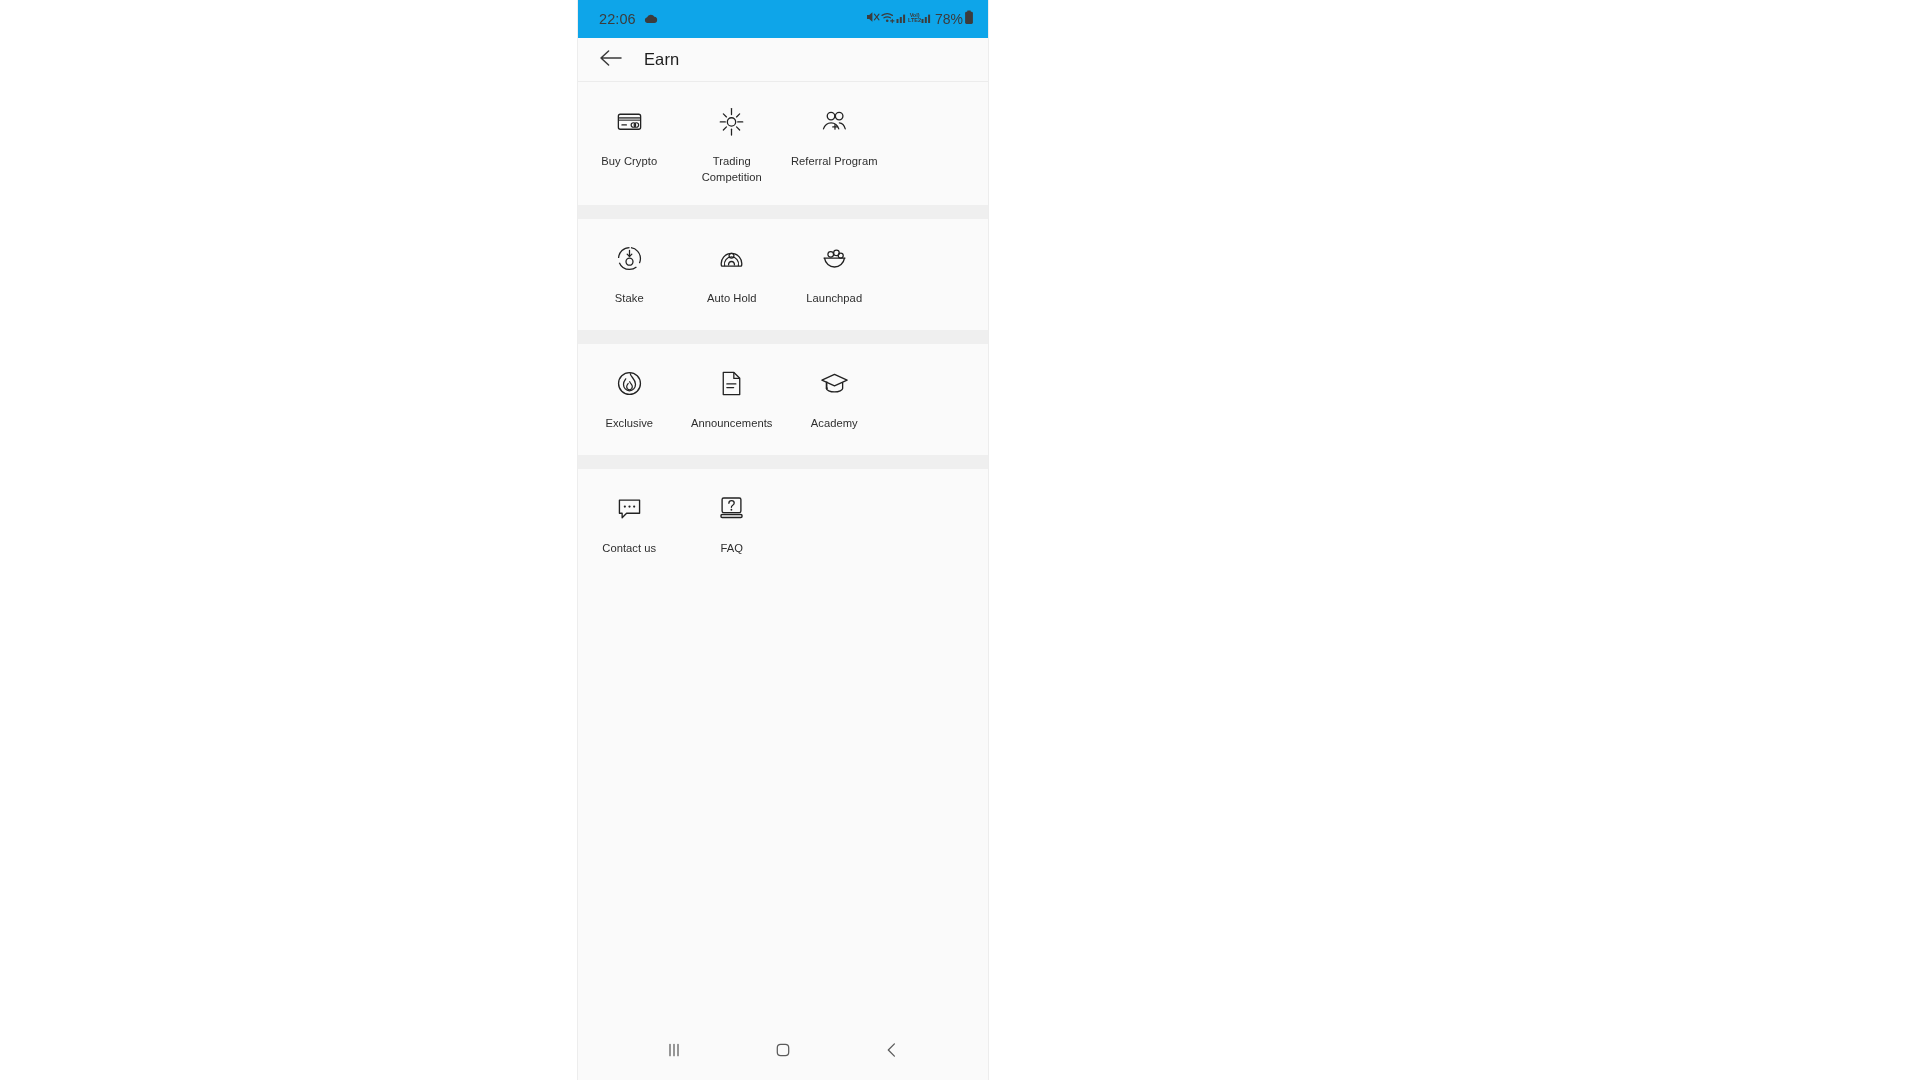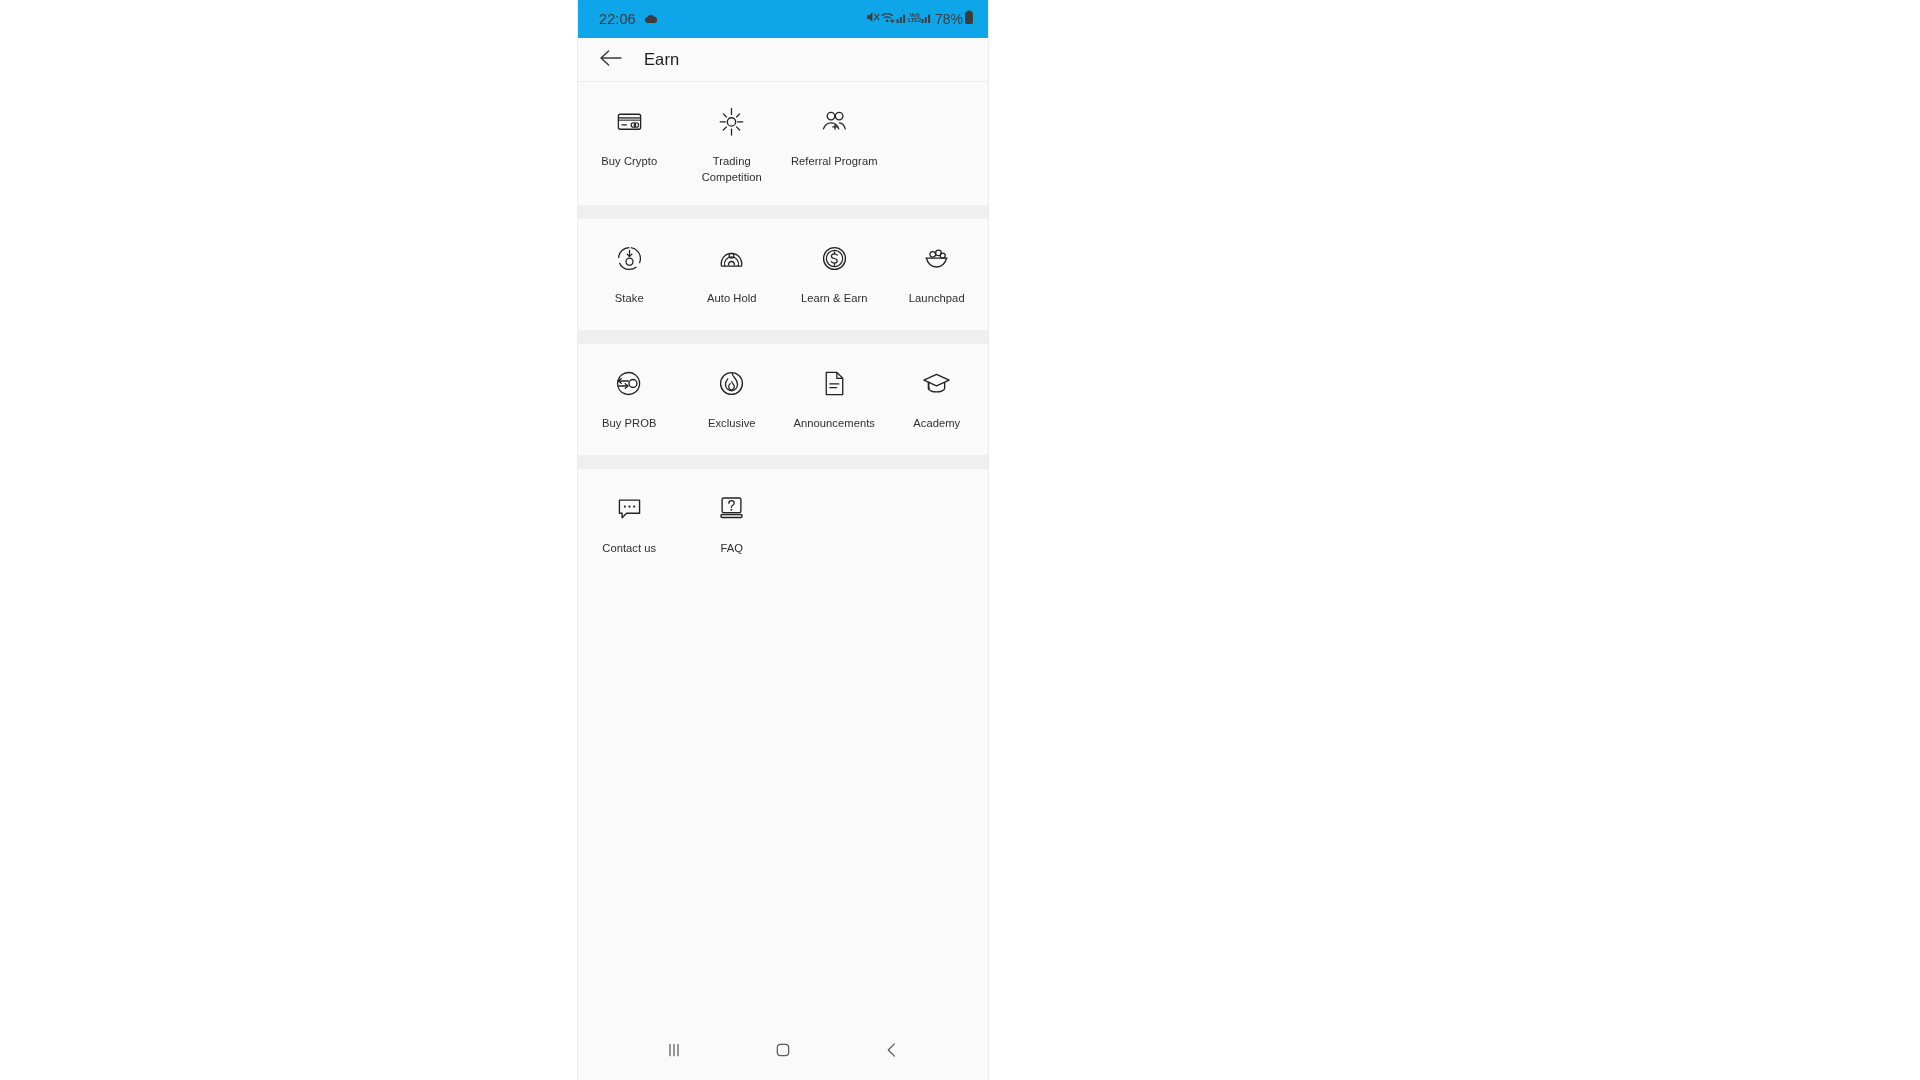--- a/index.html
+++ b/index.html
@@ -327,31 +327,20 @@
                 <path d="M5.6 23.4a10.6 10.6 0 1 1 20.8 0" stroke="#222" stroke-width="1.35" fill="none" stroke-linecap="round"></path>
                 <path d="M8.9 23.4a7.3 7.3 0 1 1 14.2 0" stroke="#222" stroke-width="1.25" fill="none" stroke-linecap="round"></path>
                 <path d="M6.2 23.9h19.6" stroke="#222" stroke-width="1.4" stroke-linecap="round"></path>
                 <circle cx="16" cy="13.1" r="2.5" stroke="#222" stroke-width="1.3" fill="none"></circle>
                 <path d="M12.9 23.2c0-2.3 1.4-4.1 3.1-4.1s3.1 1.8 3.1 4.1" stroke="#222" stroke-width="1.3" fill="none"></path>
               </svg>
             </div>
             <div class="cell-label">Auto Hold</div>
           </div>
 
-          <div class="grid-cell">
-            <div class="cell-icon">
-              <svg width="31" height="31" viewBox="0 0 32 32">
-                <circle cx="16" cy="16" r="11.3" stroke="#222" stroke-width="1.35" fill="none"></circle>
-                <circle cx="16" cy="16" r="8.4" stroke="#222" stroke-width="1.2" fill="none"></circle>
-                <path d="M18.8 12.6c-.7-.9-1.8-1.4-2.9-1.4-1.8 0-3.1 1-3.1 2.4 0 1.4 1 2 3 2.4 2 .4 3 1 3 2.4 0 1.4-1.3 2.4-3.1 2.4-1.2 0-2.3-.5-3-1.5" stroke="#222" stroke-width="1.3" fill="none" stroke-linecap="round"></path>
-                <path d="M16 9.1v1.9M16 21v2" stroke="#222" stroke-width="1.3" stroke-linecap="round"></path>
-              </svg>
-            </div>
-            <div class="cell-label">Learn &amp; Earn</div>
-          </div>
 
           <div class="grid-cell">
             <div class="cell-icon">
               <svg width="31" height="31" viewBox="0 0 32 32">
                 <circle cx="12.1" cy="11.7" r="2.9" stroke="#222" stroke-width="1.3" fill="none"></circle>
                 <circle cx="18" cy="10.2" r="2.9" stroke="#222" stroke-width="1.3" fill="none"></circle>
                 <circle cx="22.4" cy="13" r="2.6" stroke="#222" stroke-width="1.3" fill="none"></circle>
                 <path d="M5.2 15.6h21.6" stroke="#222" stroke-width="1.4" stroke-linecap="round"></path>
                 <path d="M5.8 15.9a10.3 10.3 0 0 0 20.4 0" stroke="#222" stroke-width="1.4" fill="none" stroke-linecap="round"></path>
               </svg>
@@ -360,33 +349,20 @@
           </div>
 
         </div>
       </div>
 
       <div class="section-divider"></div>
 
       <div class="section">
         <div class="grid">
 
-          <div class="grid-cell">
-            <div class="cell-icon">
-              <svg width="31" height="31" viewBox="0 0 32 32">
-                <path d="M11.8 5.2a11.3 11.3 0 1 1 0 21.6" stroke="#222" stroke-width="1.35" fill="none" stroke-linecap="round"></path>
-                <path d="M11.6 5.2a11.3 11.3 0 0 0 0 21.6" stroke="#222" stroke-width="1.35" fill="none" stroke-linecap="round"></path>
-                <circle cx="19.6" cy="16" r="4.1" stroke="#222" stroke-width="1.4" fill="none"></circle>
-                <path d="M4.6 13.4h10.2M4.6 18.6h9.4" stroke="#222" stroke-width="1.35" stroke-linecap="round"></path>
-                <path d="M7.4 10.9l-2.8 2.5 2.8 2.4" stroke="#222" stroke-width="1.35" fill="none" stroke-linecap="round" stroke-linejoin="round"></path>
-                <path d="M11.6 16.2l2.9 2.4-2.9 2.4" stroke="#222" stroke-width="1.35" fill="none" stroke-linecap="round" stroke-linejoin="round"></path>
-              </svg>
-            </div>
-            <div class="cell-label">Buy PROB</div>
-          </div>
 
           <div class="grid-cell">
             <div class="cell-icon">
               <svg width="31" height="31" viewBox="0 0 32 32">
                 <circle cx="16" cy="16" r="11.3" stroke="#222" stroke-width="1.35" fill="none"></circle>
                 <path d="M16.8 5.9c.4 3.2 5.4 5.7 5.4 10.8 0 3.9-2.8 6.9-6.2 6.9s-6.2-3-6.2-6.9c0-2.5 1.2-4 2.3-5.5" stroke="#222" stroke-width="1.3" fill="none" stroke-linecap="round" stroke-linejoin="round"></path>
                 <path d="M16.2 13.9c.2 1.9 2.7 3 2.7 5.3 0 1.9-1.3 3.3-2.9 3.3s-2.9-1.4-2.9-3.3c0-1.4.8-2.3 1.6-3.3" stroke="#222" stroke-width="1.2" fill="none" stroke-linecap="round" stroke-linejoin="round"></path>
               </svg>
             </div>
             <div class="cell-label">Exclusive</div>

